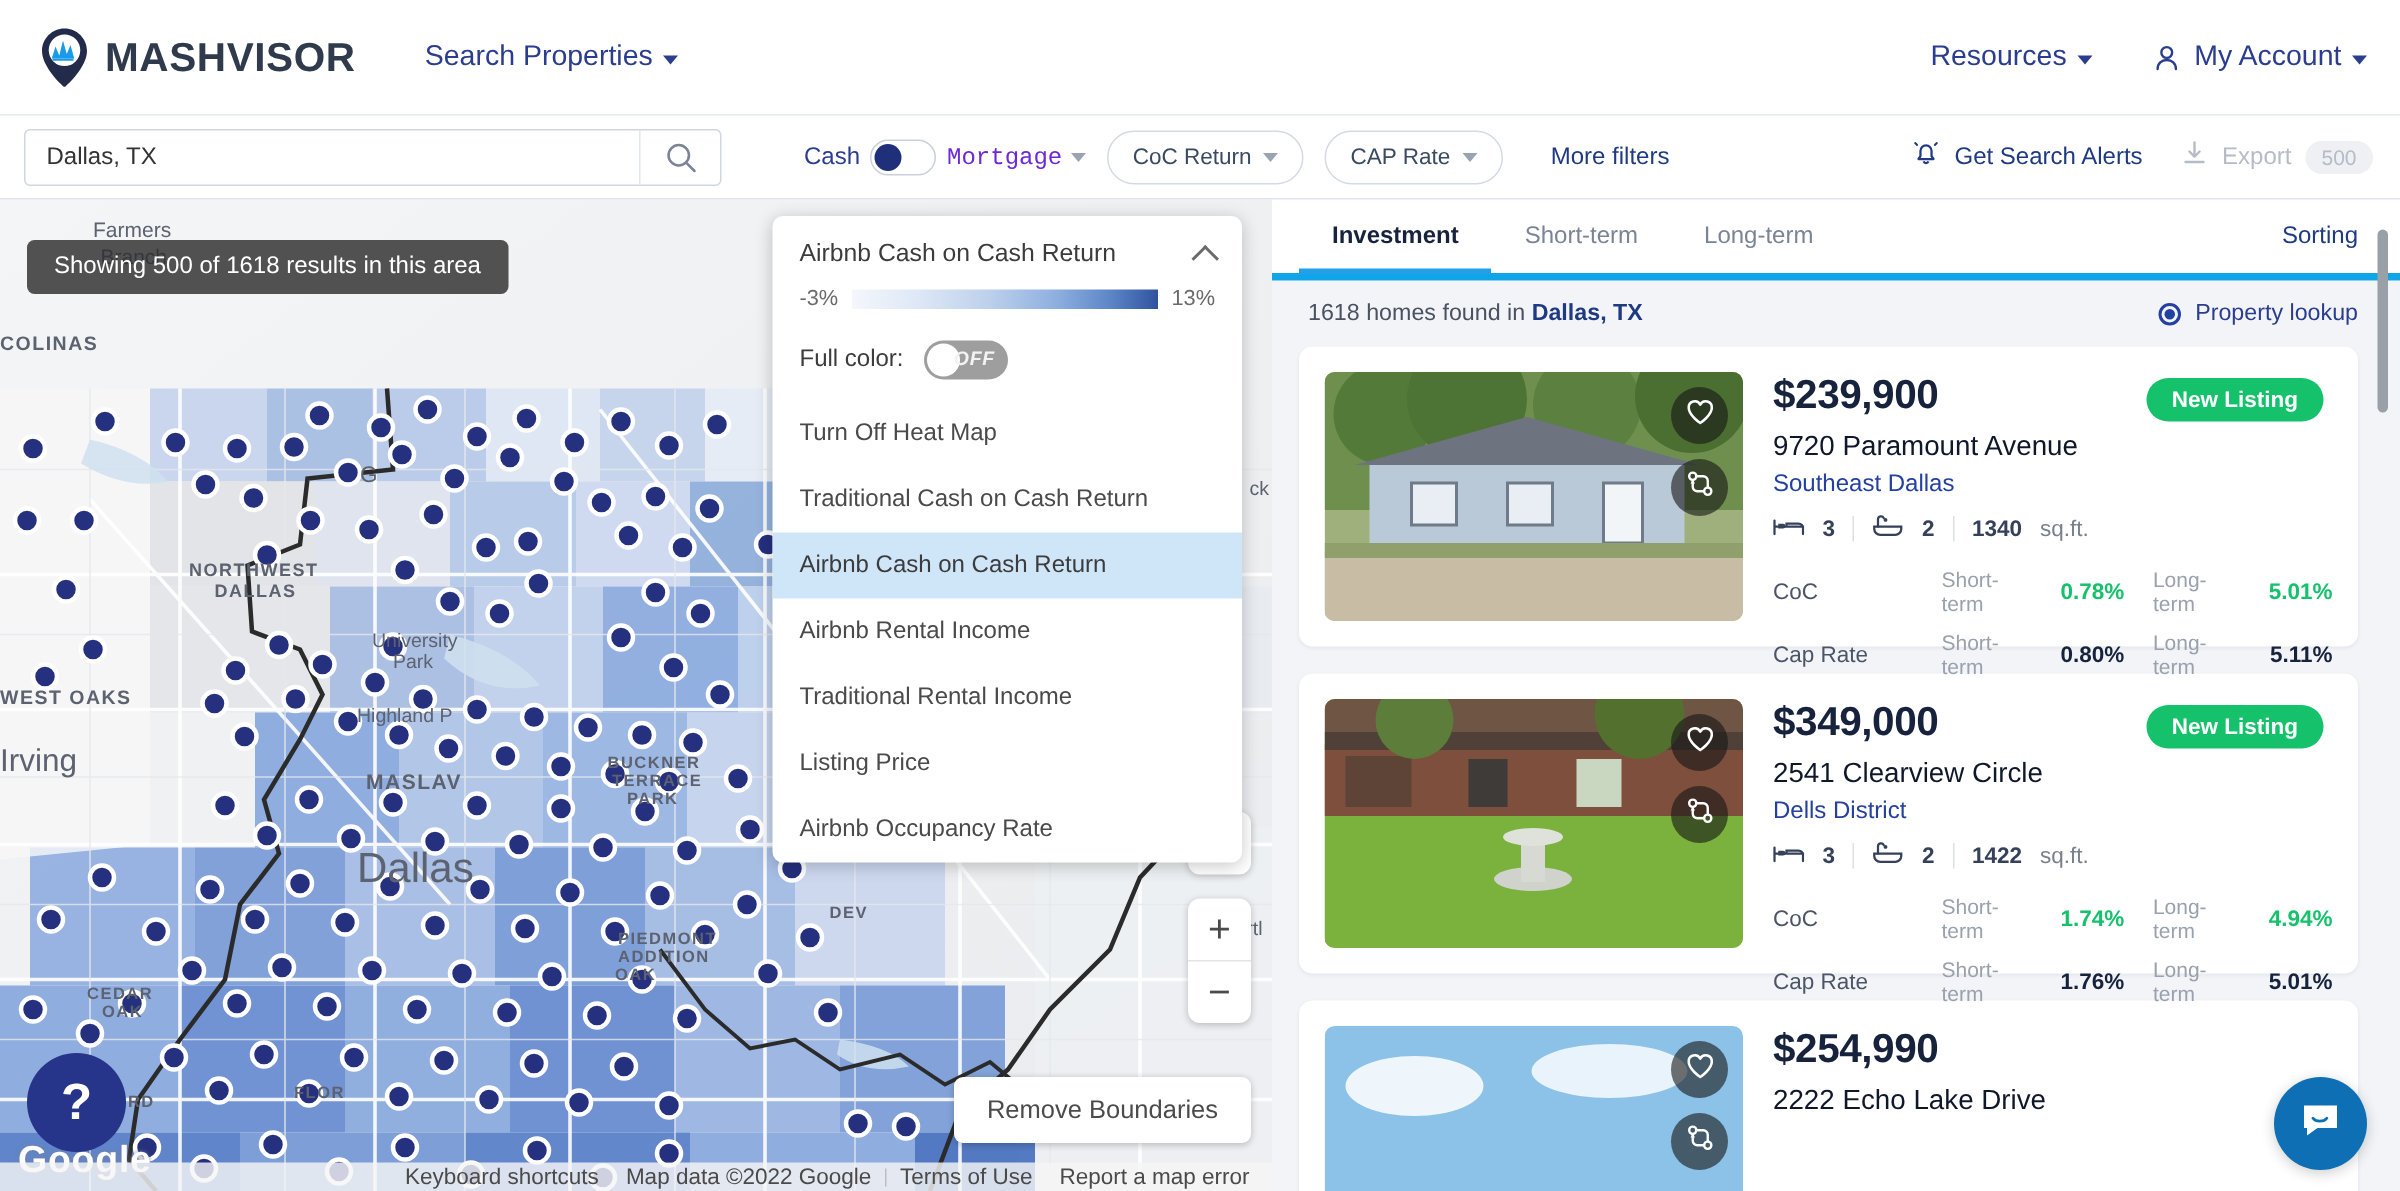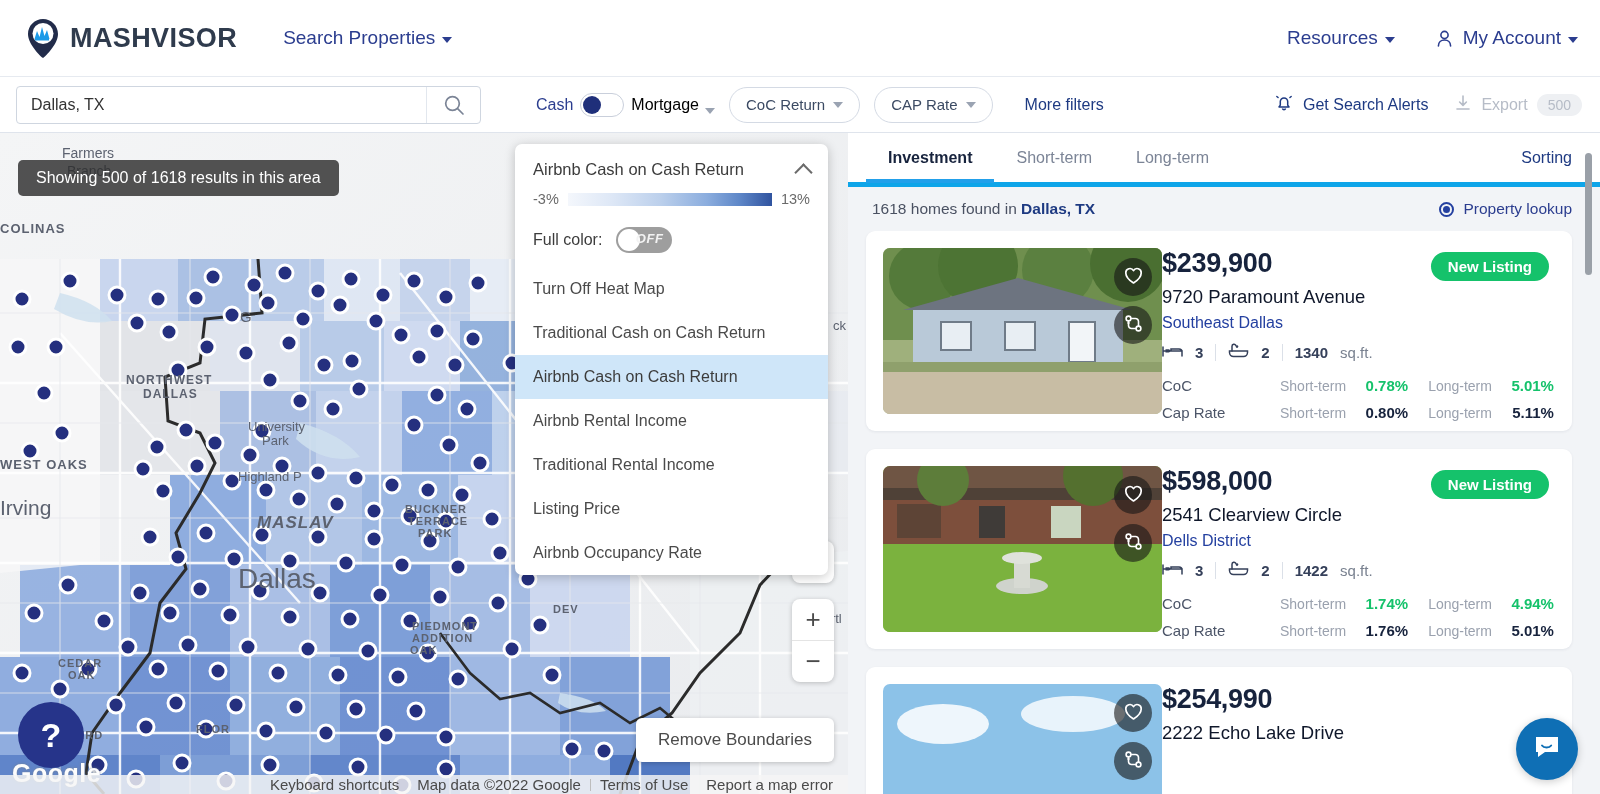--- a/index.html
+++ b/index.html
@@ -72,21 +72,21 @@
     width: 54px; height: 100%;
     border-left: 1px solid #e2e7ee;
     display: flex; align-items: center; justify-content: center;
     cursor: pointer;
   }
   .toggle-group {
     display: flex; align-items: center; gap: 7px;
     margin-left: 55px; font-size: 16px;
   }
   .t-cash { color: #2b3d8f; }
-  .t-mort { color: #000000; display: flex; align-items: flex-end; gap: 6px; }
+  .t-mort { color: #6d28d9; display: flex; align-items: center; gap: 6px; font-family: Liberation Mono, monospace; }
   .caret-grey {
     width: 0; height: 0;
     border-left: 5px solid transparent;
     border-right: 5px solid transparent;
     border-top: 6px solid #9aa3b2;
     display: inline-block;
   }
   .switch {
     width: 44px; height: 24px; border-radius: 12px;
     border: 1px solid #c9cfdb; background: #fff;
@@ -280,21 +280,21 @@
   }
   .thumb-acts {
     position: absolute; right: 10px; top: 10px;
     display: flex; flex-direction: column; gap: 10px;
   }
   .circ-btn {
     width: 38px; height: 38px; border-radius: 50%;
     background: rgba(22,22,22,.6);
     display: flex; align-items: center; justify-content: center; cursor: pointer;
   }
-  .info { flex: 1; position: relative; }
+  .info { flex: 1; padding-left: 20px; position: relative; }
   .price { font-size: 27px; font-weight: 700; color: #17233d; letter-spacing: -.3px; }
   .badge {
     position: absolute; right: 6px; top: 4px;
     background: #15c26b; color: #fff; font-size: 15px; font-weight: 700;
     padding: 6px 17px; border-radius: 16px;
   }
   .addr { font-size: 18.5px; color: #0f172a; margin-top: 7px; }
   .nbhd { font-size: 16px; color: #2440a0; margin-top: 6px; cursor: pointer; }
   .specs {
     display: flex; align-items: center; gap: 12px;
@@ -686,21 +686,21 @@
         <div class="map-label" style="left: 62px; top: 12px; font-size: 14px; font-weight: 400;">Farmers</div>
         <div class="map-label" style="left: 67px; top: 30px; font-size: 14px; font-weight: 400;">Branch</div>
         <div class="map-label" style="left: 0px; top: 88px; font-size: 13px; font-weight: 700; letter-spacing: 1px;">COLINAS</div>
         <div class="map-label" style="left: 126px; top: 240px; font-size: 12px; font-weight: 700; letter-spacing: 1px;">NORTHWEST</div>
         <div class="map-label" style="left: 143px; top: 254px; font-size: 12px; font-weight: 700; letter-spacing: 1px;">DALLAS</div>
         <div class="map-label" style="left: 248px; top: 286px; font-size: 13px; font-weight: 400;">University</div>
         <div class="map-label" style="left: 262px; top: 300px; font-size: 13px; font-weight: 400;">Park</div>
         <div class="map-label" style="left: 0px; top: 324px; font-size: 13px; font-weight: 700; letter-spacing: 1px;">WEST OAKS</div>
         <div class="map-label" style="left: 238px; top: 336px; font-size: 13px; font-weight: 400;">Highland  P</div>
         <div class="map-label" style="left: 0px; top: 363px; font-size: 21px; font-weight: 400;">Irving</div>
-        <div class="map-label" style="left: 257px; top: 380px; font-size: 17px; font-weight: 700; letter-spacing: 1px; font-style: italic;">MASLAV</div>
+        <div class="map-label" style="left: 244px; top: 380px; font-size: 14px; font-weight: 700; letter-spacing: 1px;">MASLAV</div>
         <div class="map-label" style="left: 238px; top: 430px; font-size: 28px; font-weight: 400;">Dallas</div>
         <div class="map-label" style="left: 405px; top: 370px; font-size: 11px; font-weight: 700; letter-spacing: 1px;">BUCKNER</div>
         <div class="map-label" style="left: 408px; top: 382px; font-size: 11px; font-weight: 700; letter-spacing: 1px;">TERRACE</div>
         <div class="map-label" style="left: 418px; top: 394px; font-size: 11px; font-weight: 700; letter-spacing: 1px;">PARK</div>
         <div class="map-label" style="left: 412px; top: 487px; font-size: 11px; font-weight: 700; letter-spacing: 1px;">PIEDMONT</div>
         <div class="map-label" style="left: 412px; top: 499px; font-size: 11px; font-weight: 700; letter-spacing: 1px;">ADDITION</div>
         <div class="map-label" style="left: 410px; top: 511px; font-size: 11px; font-weight: 700; letter-spacing: 1px;">OAK</div>
         <div class="map-label" style="left: 58px; top: 524px; font-size: 11px; font-weight: 700; letter-spacing: 1px;">CEDAR</div>
         <div class="map-label" style="left: 68px; top: 536px; font-size: 11px; font-weight: 700; letter-spacing: 1px;">OAK</div>
         <div class="map-label" style="left: 42px; top: 596px; font-size: 11px; font-weight: 700; letter-spacing: 1px;">RED BIRD</div>
@@ -893,21 +893,21 @@
                 <span><svg width="21" height="21" viewBox="0 0 21 21">
                     <circle cx="5.5" cy="5.5" r="2.4" fill="none" stroke="#fff" stroke-width="1.6"></circle>
                     <circle cx="15.5" cy="15.5" r="2.4" fill="none" stroke="#fff" stroke-width="1.6"></circle>
                     <path d="M8 5.5h4.5a3 3 0 0 1 3 3v4.4" fill="none" stroke="#fff" stroke-width="1.6"></path>
                     <path d="M13 15.5H8.5a3 3 0 0 1-3-3V8.1" fill="none" stroke="#fff" stroke-width="1.6"></path>
                     <path d="M4 10.4 5.5 7.6 7 10.4z" fill="#fff"></path>
                   </svg></span>
               </div>
             </div></div>
           <div class="info">
-            <div class="price">$598,000</div>
+            <div class="price">$349,000</div>
             <div class="badge">New Listing</div>
             <div class="addr">2541 Clearview Circle</div>
             <div class="nbhd">Dells District</div>
             <div class="specs">
               <span><svg width="21" height="15" viewBox="0 0 21 15">
                   <path d="M1 13V4M1 8h19v5M20 13v-4a3 3 0 0 0-3-3H9v2" fill="none" stroke="#35405a" stroke-width="1.5" stroke-linecap="round"></path>
                   <path d="M3.5 6.2h3.2a1.6 1.6 0 0 1 0 3.2H3.5z" fill="#35405a"></path>
                 </svg></span>
               <b>3</b>
               <i class="divr"></i>

